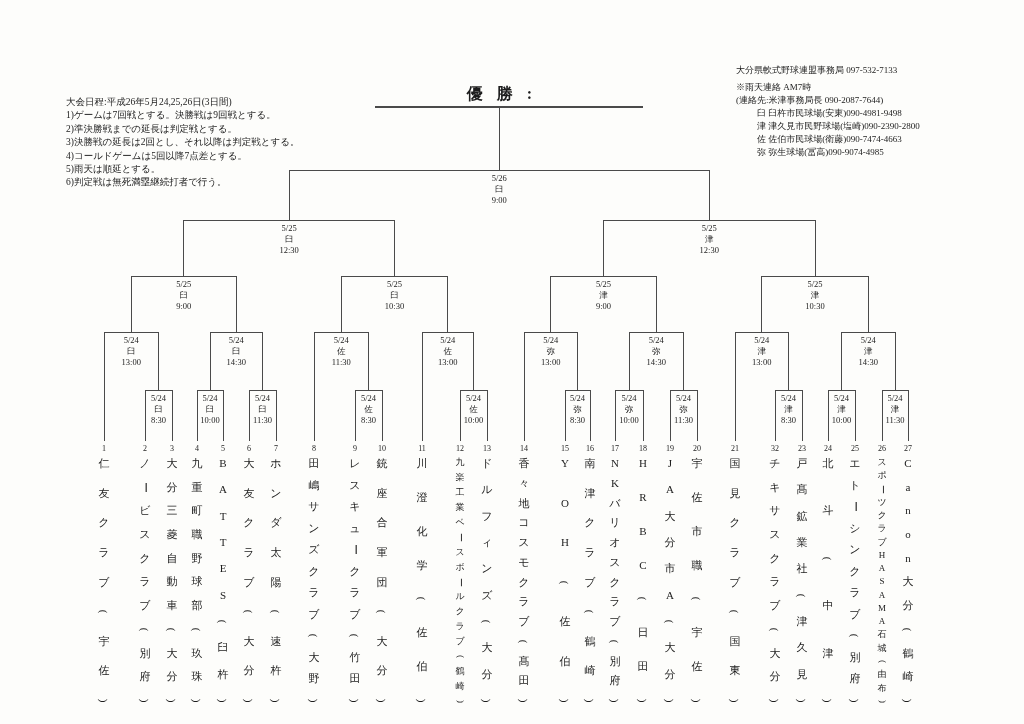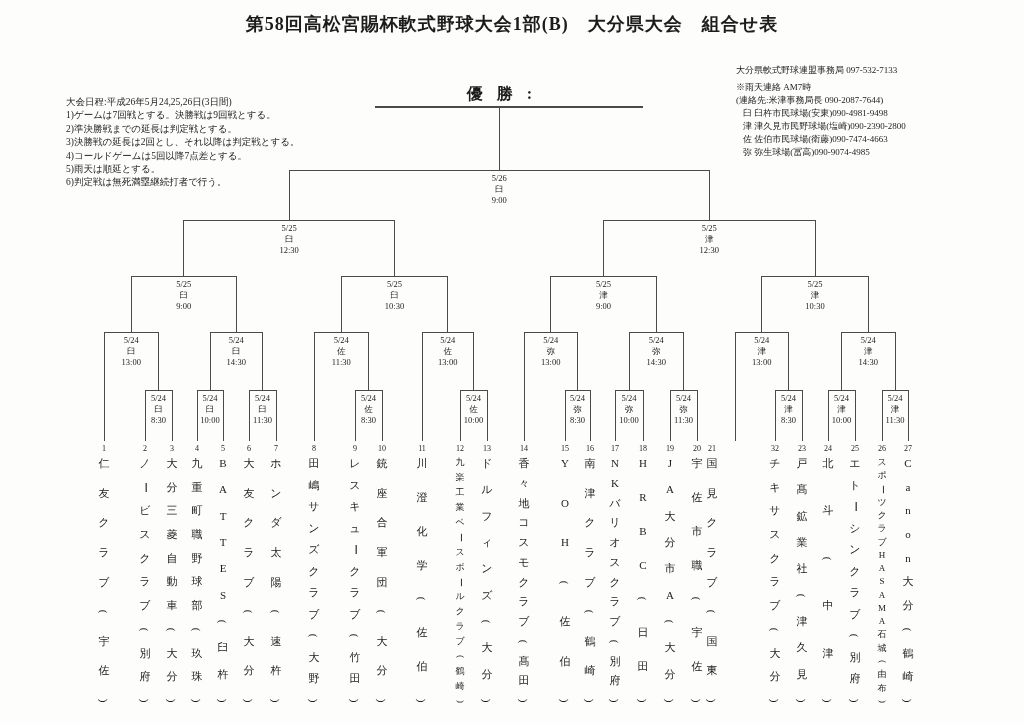--- a/index.html
+++ b/index.html
@@ -4,39 +4,38 @@
 <style>
   html,body{margin:0;padding:0;}
   body{width:1024px;height:724px;background:#fdfdfb;position:relative;
        font-family:"Liberation Serif","DejaVu Serif",serif;color:#1c1c1c;overflow:hidden;}
   .page{position:absolute;left:0;top:0;width:1024px;height:724px;}
   .title{position:absolute;top:12px;left:0;right:0;margin:0;text-align:center;
          font-size:18px;font-weight:bold;letter-spacing:1px;}
   .rules{position:absolute;left:66px;top:82px;font-size:9.5px;line-height:13.4px;white-space:nowrap;margin-top:14px;}
   .contact{position:absolute;left:736px;top:64px;font-size:9px;line-height:13px;white-space:nowrap;}
   .contact .office{margin-bottom:4px;}
-  .contact .venues{margin-left:7px;}
+  .contact .venues{margin-left:21px;}
   .champ{position:absolute;left:437px;top:84px;width:130px;text-align:center;
          font-weight:bold;font-size:16px;letter-spacing:5px;}
   #bracket-svg{position:absolute;left:0;top:0;pointer-events:none;}
   .glabel{position:absolute;width:56px;text-align:center;font-size:8.5px;line-height:10.8px;color:#222;}
   .team{position:absolute;width:28px;text-align:center;}
   .tnum{font-size:8px;line-height:9px;color:#222;}
   .tname{margin-top:5px;height:248px;display:flex;flex-direction:column;
          justify-content:space-between;align-items:center;font-size:11px;color:#1c1c1c;}
   .tname.small{font-size:9px;}
   .tname span{display:block;line-height:1;}
   .tname .rot{transform:rotate(90deg);}
 </style>
 </head>
 <body>
 
 <div class="page">
 
-  <h1 class="title">第58回高松宮賜杯軟式野球大会1部(B)　大分県大会　組合せ表</h1>
 
   <div class="rules">
     <div>大会日程:平成26年5月24,25,26日(3日間)</div>
     <div id="rules-list">
         <div>1)ゲームは7回戦とする。決勝戦は9回戦とする。</div>
         <div>2)準決勝戦までの延長は判定戦とする。</div>
         <div>3)決勝戦の延長は2回とし、それ以降は判定戦とする。</div>
         <div>4)コールドゲームは5回以降7点差とする。</div>
         <div>5)雨天は順延とする。</div>
         <div>6)判定戦は無死満塁継続打者で行う。</div>
@@ -572,21 +571,21 @@
           <span>宇</span>
           <span>佐</span>
           <span>市</span>
           <span>職</span>
           <span class="rot">(</span>
           <span>宇</span>
           <span>佐</span>
           <span class="rot">)</span>
         </div>
       </div>
-      <div class="team" style="left: 698px; top: 444px;">
+      <div class="team" style="left: 721px; top: 444px;">
         <div class="tnum">21</div>
         <div class="tname">
           <span>国</span>
           <span>見</span>
           <span>ク</span>
           <span>ラ</span>
           <span>ブ</span>
           <span class="rot">(</span>
           <span>国</span>
           <span>東</span>

